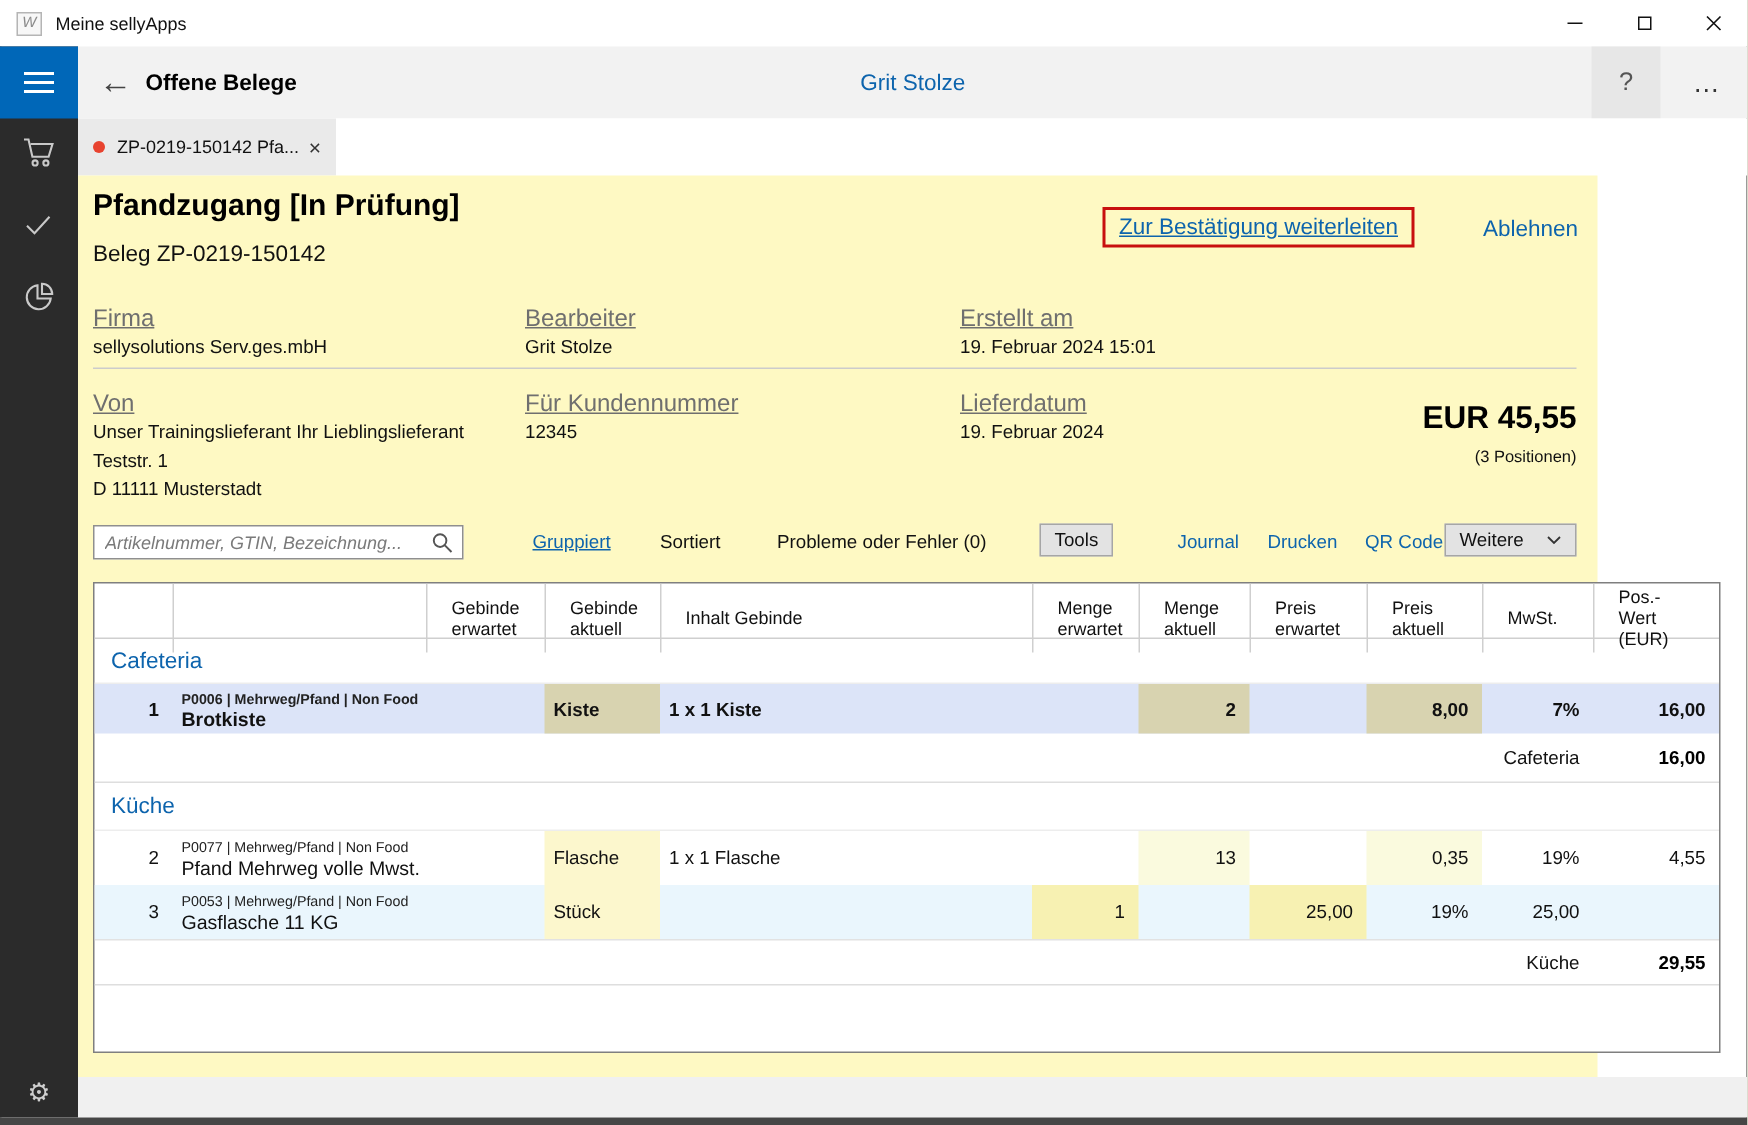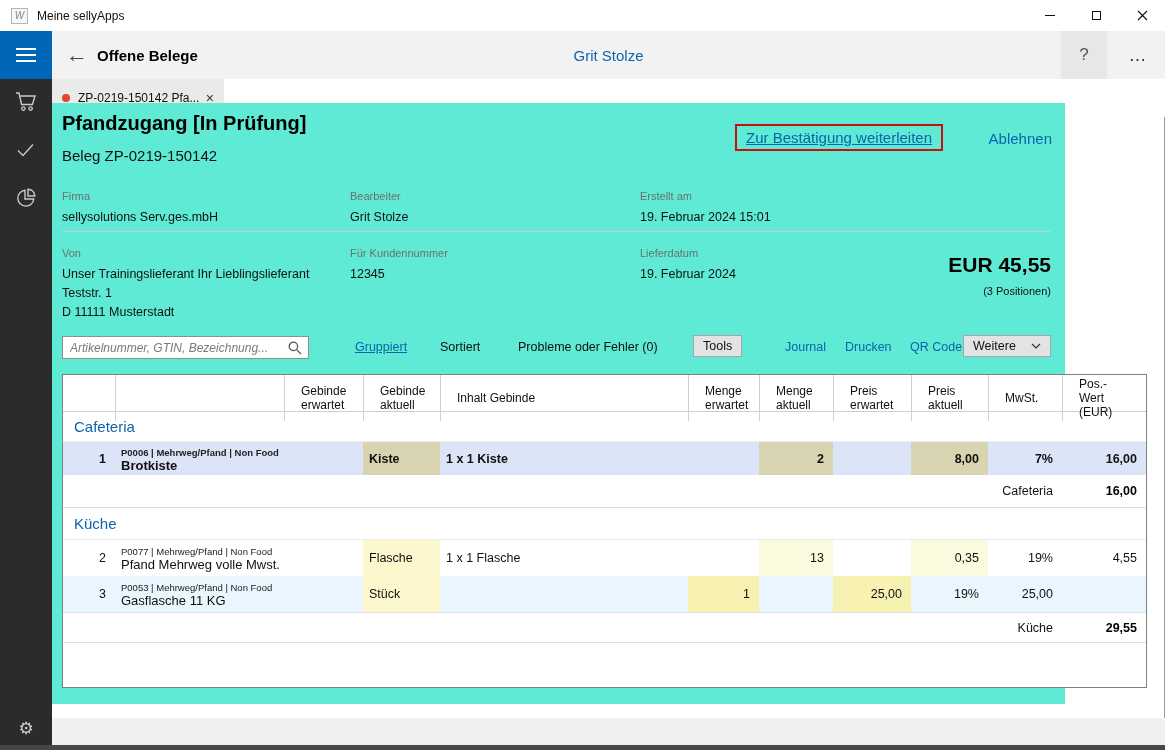--- a/index.html
+++ b/index.html
@@ -40,28 +40,28 @@
               display:flex; align-items:center; justify-content:center; font-size:18px; color:#333; letter-spacing:1px; }
 
   
   .tabrow { position:absolute; top:79px; left:52px; right:0; height:38px; background:#fff; }
   .tab { width:172px; height:38px; background:#eaeaea; display:flex; align-items:center; padding:0 10px; }
   .tab-dot { width:8px; height:8px; border-radius:50%; background:#e8432f; flex:none; }
   .tab-label { margin-left:8px; font-size:12px; color:#111; white-space:nowrap; overflow:hidden;text-align:right; }
   .tab-close { margin-left:auto; font-size:14px; color:#333; padding-left:6px; }
 
   
-  .content { position:absolute; top:103px; left:52px; width:1013px; height:601px; background:#5eead4; }
+  .content { position:absolute; top:117px; left:52px; width:1013px; height:601px; background:#fef9c3; }
   .page-title { position:absolute; left:10px; top:9px; font-size:20px; font-weight:bold; color:#000; }
   .page-sub   { position:absolute; left:10px; top:44px; font-size:15px; color:#111; }
   .act-forward { position:absolute; right:122px; top:21px; border:2px solid #c8100f; padding:3px 9px;
                  color:#0d64ad; font-size:15px; white-space:nowrap; cursor:pointer;text-decoration:underline; }
   .act-reject { position:absolute; right:13px; top:27px; color:#0d64ad; font-size:15px; cursor:pointer; }
 
-  .lbl { position:absolute; font-size:11px; color:#6f6f6f; }
+  .lbl { position:absolute; font-size:16px; color:#6f6f6f;text-decoration:underline; }
   .val { position:absolute; font-size:12.5px; color:#111; line-height:19px; }
   .sep { position:absolute; left:10px; right:14px; border-top:1px solid #ccc; }
   .total-amt { position:absolute; right:14px; top:150px; font-size:21px; font-weight:bold; color:#000; }
   .total-pos { position:absolute; right:14px; top:182px; font-size:11px; color:#111; }
 
   
   .toolbar { position:absolute; left:0; right:0; top:230px; height:28px; font-size:12.5px;padding-left:22px; }
   .search { position:absolute; left:10px; top:3px; width:247px; height:23px; border:1px solid #8f8f8f;
             display:flex; align-items:center; background:#fff; }
   .search input { flex:1; border:none; outline:none; font-family:"Liberation Sans",sans-serif;

